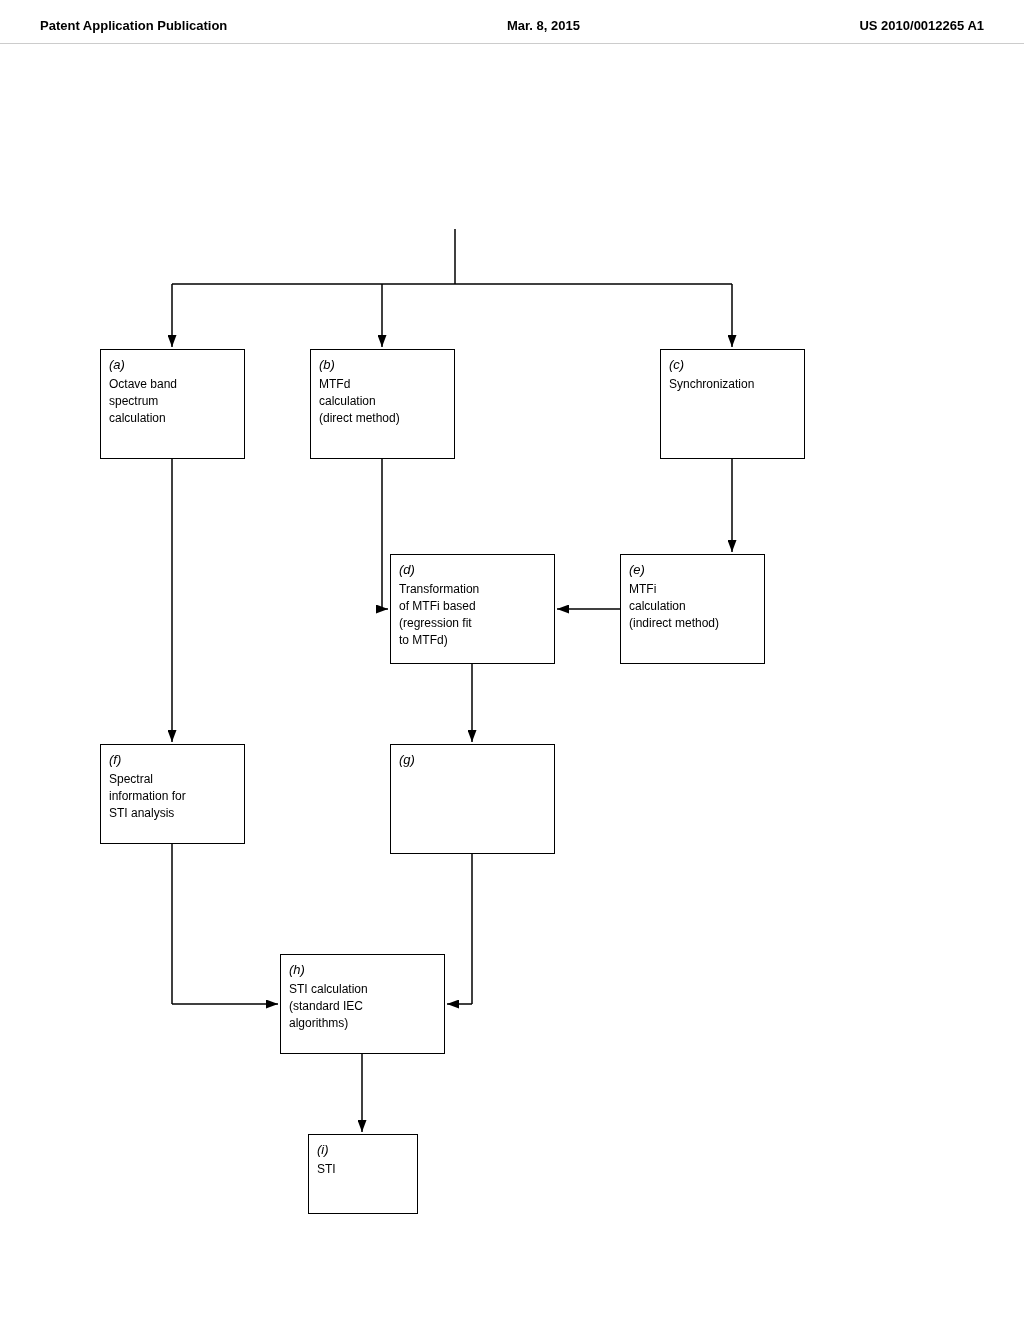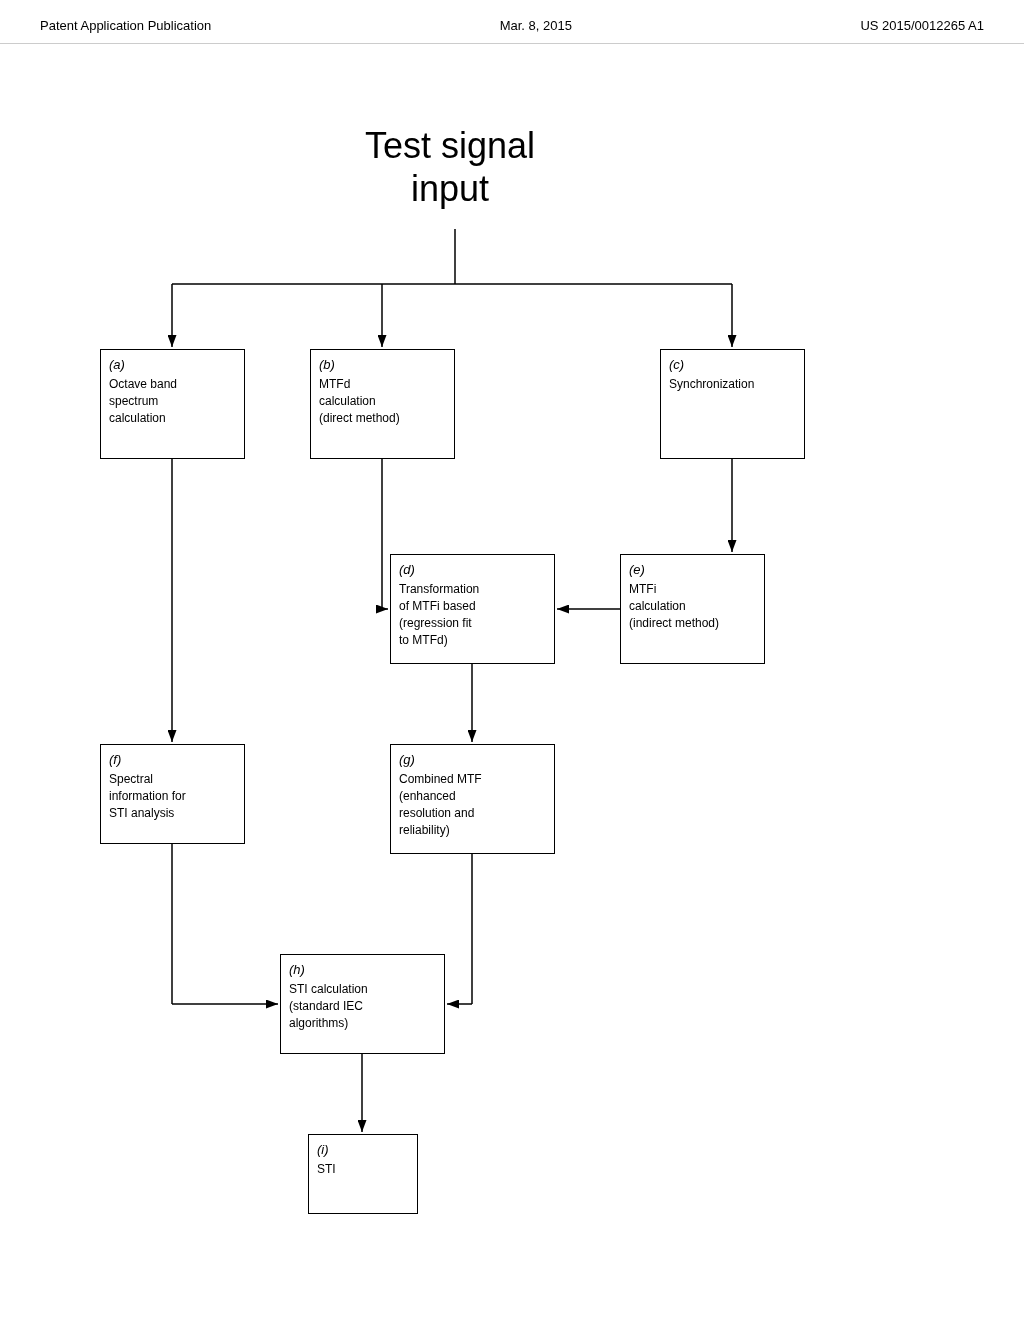--- a/index.html
+++ b/index.html
@@ -15,21 +15,21 @@
     
     .header {
       display: flex;
       justify-content: space-between;
       align-items: center;
       padding: 18px 40px 10px 40px;
       border-bottom: 1px solid #ccc;
     }
     .header-left, .header-center, .header-right {
       font-size: 13px;
-      font-weight: normal;
+      font-weight: bold;
     }
 
     
     .diagram {
       position: relative;
       width: 100%;
       height: calc(100% - 50px);
     }
 
     
@@ -70,29 +70,25 @@
       height: 100%;
       pointer-events: none;
     }
   </style>
 </head>
 <body>
 
 <div class="header">
   <span class="header-left">Patent Application Publication</span>
   <span class="header-center">Mar. 8, 2015</span>
-  <span class="header-right">US 2015/0012265 A1</span>
+  <span class="header-right">US 2010/0012265 A1</span>
 </div>
 
 <div class="diagram">
 
-  <div class="title-node" style="left: 350px; top: 80px; width: 200px;">
-    <span>Test signal</span><br>
-    <span>input</span>
-  </div>
 
   <div class="box" style="left: 100px; top: 305px; width: 145px; height: 110px;">
     <span class="label">(a)</span>
     <span>Octave band<br>spectrum<br>calculation</span>
   </div>
 
   <div class="box" style="left: 310px; top: 305px; width: 145px; height: 110px;">
     <span class="label">(b)</span>
     <span>MTFd<br>calculation<br>(direct method)</span>
   </div>
@@ -112,21 +108,20 @@
     <span>MTFi<br>calculation<br>(indirect method)</span>
   </div>
 
   <div class="box" style="left: 100px; top: 700px; width: 145px; height: 100px;">
     <span class="label">(f)</span>
     <span>Spectral<br>information for<br>STI analysis</span>
   </div>
 
   <div class="box" style="left: 390px; top: 700px; width: 165px; height: 110px;">
     <span class="label">(g)</span>
-    <span>Combined MTF<br>(enhanced<br>resolution and<br>reliability)</span>
   </div>
 
   <div class="box" style="left: 280px; top: 910px; width: 165px; height: 100px;">
     <span class="label">(h)</span>
     <span>STI calculation<br>(standard IEC<br>algorithms)</span>
   </div>
 
   <div class="box" style="left: 308px; top: 1090px; width: 110px; height: 80px; align-items: flex-start;">
     <span class="label">(i)</span>
     <span>STI</span>

